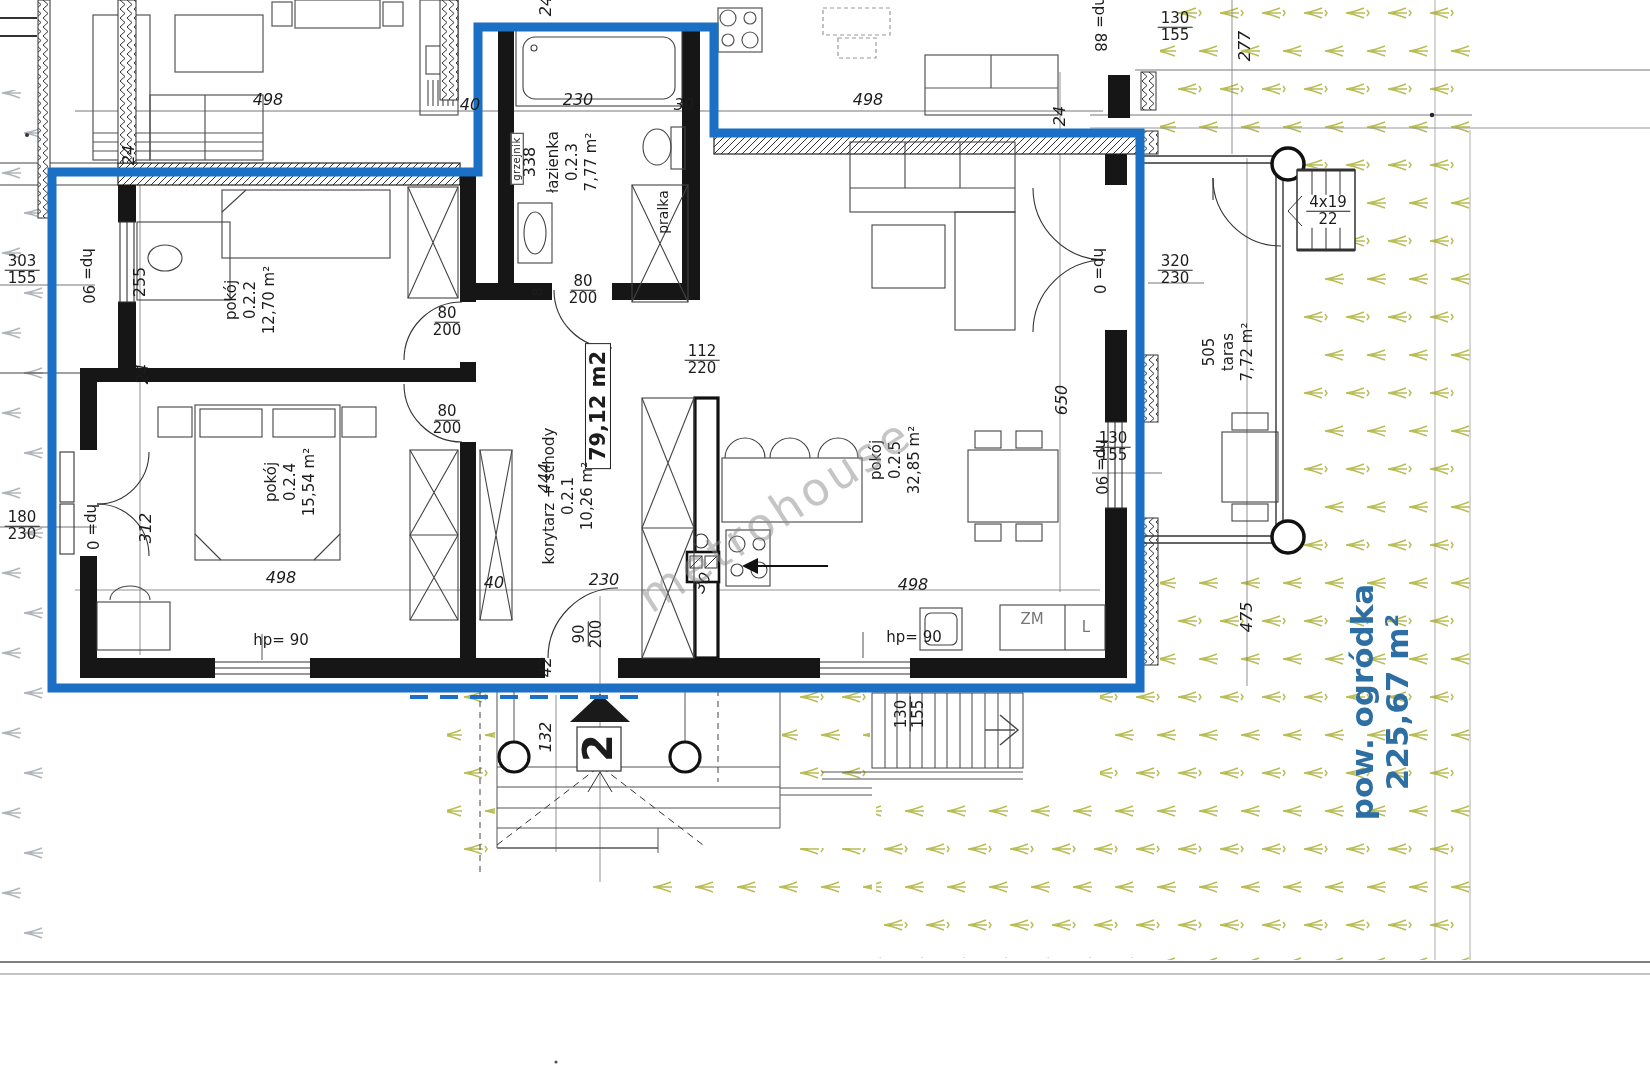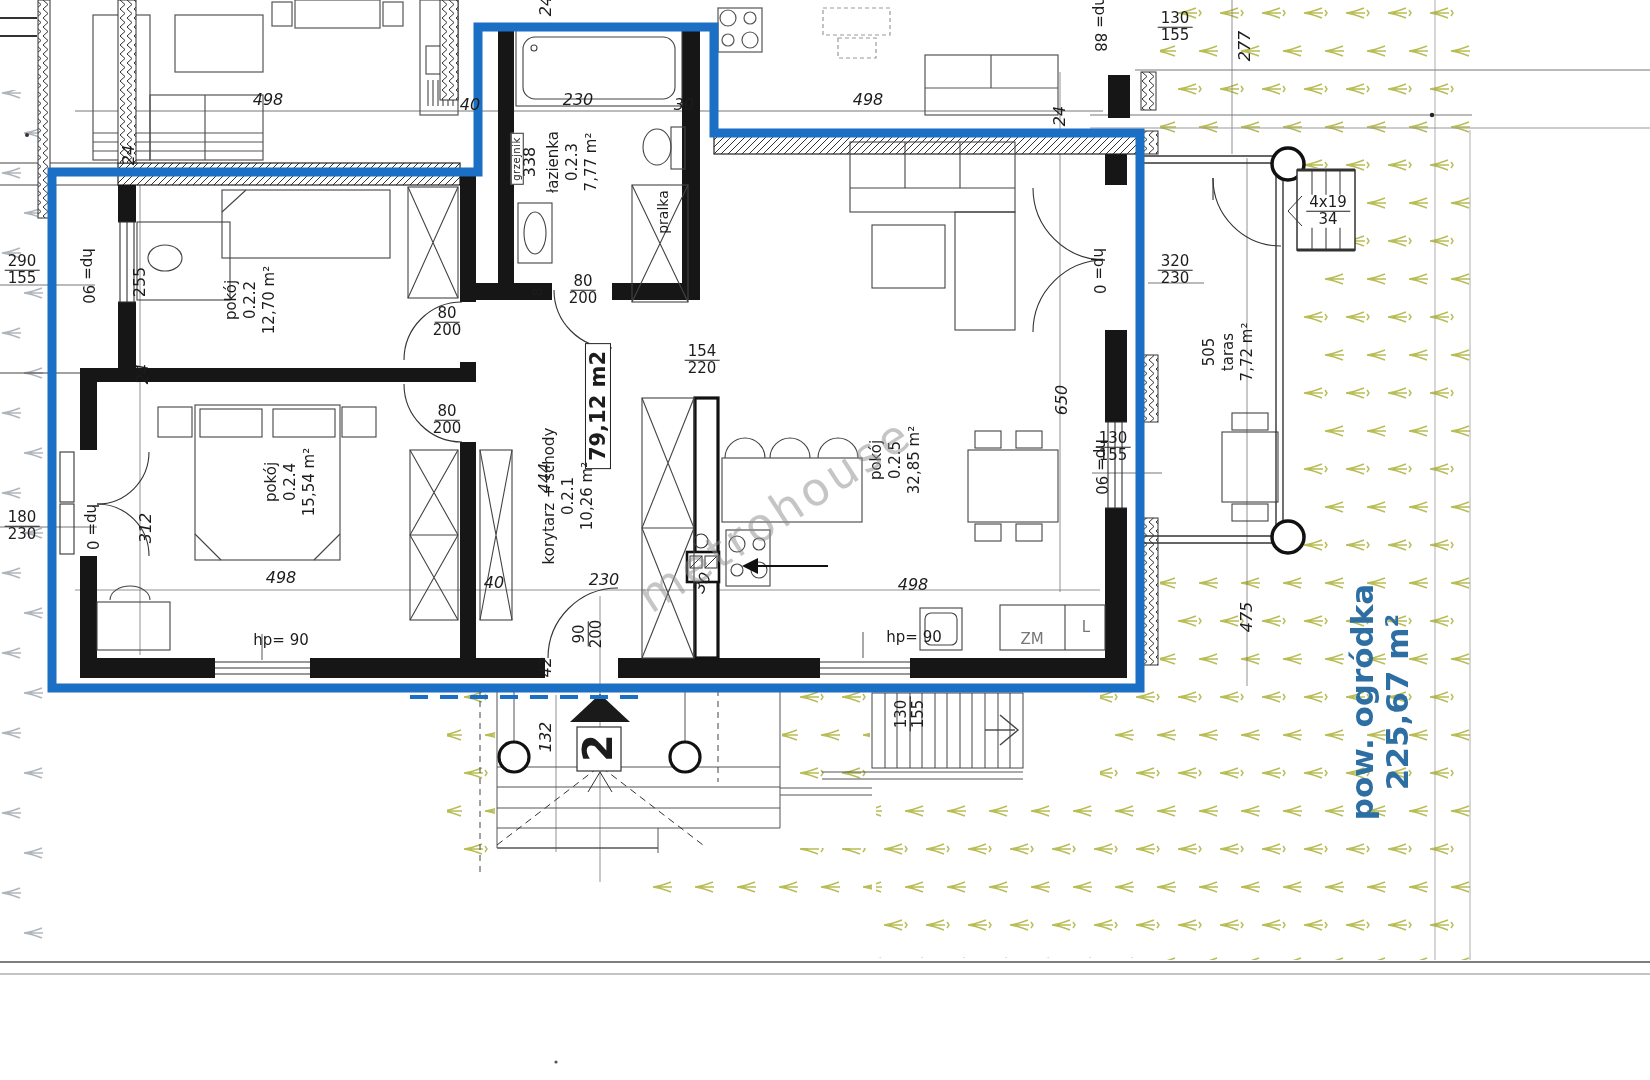--- a/index.html
+++ b/index.html
@@ -327,21 +327,21 @@
 <div class="lbl it" style="left:470px;top:105px">40</div>
 <div class="lbl it" style="left:578px;top:100px">230</div>
 <div class="lbl it" style="left:684px;top:105px">30</div>
 <div class="lbl it" style="left:868px;top:100px">498</div>
 <div class="lbl it" style="left:1060px;top:116px;--r:-90deg">24</div>
 <div class="lbl it" style="left:129px;top:155px;--r:-90deg">24</div>
 <div class="lbl it" style="left:546px;top:6px;--r:-90deg">24</div>
 <div class="lbl it" style="left:143px;top:374px;--r:-90deg">24</div>
 
 <div class="lbl frac" style="left:22px;top:270px">
-  <span class="t">290</span>
+  <span class="t">303</span>
   <span class="b">155</span>
 </div>
 <div class="lbl hp" style="left:87px;top:276px;--r:90deg">hp= 90</div>
 <div class="lbl" style="left:140px;top:282px;--r:-90deg">255</div>
 
 <div class="lbl rm" style="left:250px;top:300px;--r:-90deg">
   <div>pokój</div>
   <div>0.2.2</div>
   <div>12,70 m²</div>
 </div>
@@ -364,21 +364,21 @@
   <span class="t">80</span>
   <span class="b">200</span>
 </div>
 <div class="lbl frac" style="left:447px;top:420px">
   <span class="t">80</span>
   <span class="b">200</span>
 </div>
 
 <div class="lbl box7912" style="left:598px;top:406px;--r:-90deg">79,12 m2</div>
 <div class="lbl frac" style="left:702px;top:360px">
-  <span class="t">154</span>
+  <span class="t">112</span>
   <span class="b">220</span>
 </div>
 
 <div class="lbl rm" style="left:568px;top:496px;--r:-90deg">
   <div>korytarz + schody</div>
   <div>0.2.1</div>
   <div>10,26 m²</div>
 </div>
 <div class="lbl it" style="left:545px;top:478px;--r:-90deg">444</div>
 
@@ -425,37 +425,37 @@
   <span class="b">230</span>
 </div>
 
 <div class="lbl rm" style="left:1228px;top:352px;--r:-90deg">
   <div>505</div>
   <div>taras</div>
   <div>7,72 m²</div>
 </div>
 <div class="lbl frac" style="left:1328px;top:211px;background:#fff">
   <span class="t">4x19</span>
-  <span class="b">34</span>
+  <span class="b">22</span>
 </div>
 <div class="lbl it" style="left:1245px;top:46px;--r:-90deg">277</div>
 <div class="lbl frac" style="left:1175px;top:27px">
   <span class="t">130</span>
   <span class="b">155</span>
 </div>
 <div class="lbl it" style="left:1247px;top:617px;--r:-90deg">475</div>
 
 <div class="lbl frac" style="left:910px;top:714px;--r:-90deg">
   <span class="t">130</span>
   <span class="b">155</span>
 </div>
 <div class="lbl it" style="left:546px;top:737px;--r:-90deg">132</div>
 <div class="lbl unit2" style="left:598px;top:748px;--r:-90deg">2</div>
 
-<div class="lbl zml" style="left:1032px;top:640px">ZM</div>
+<div class="lbl zml" style="left:1032px;top:620px">ZM</div>
 <div class="lbl zml" style="left:1086px;top:628px">L</div>
 
 <div class="lbl garden" style="left:1380px;top:702px;--r:-90deg">
   <div>pow. ogródka</div>
   <div>225,67 m²</div>
 </div>
 
 <div class="lbl wm" style="left:775px;top:515px;--r:-33deg">metrohouse</div>
 
 </div>

